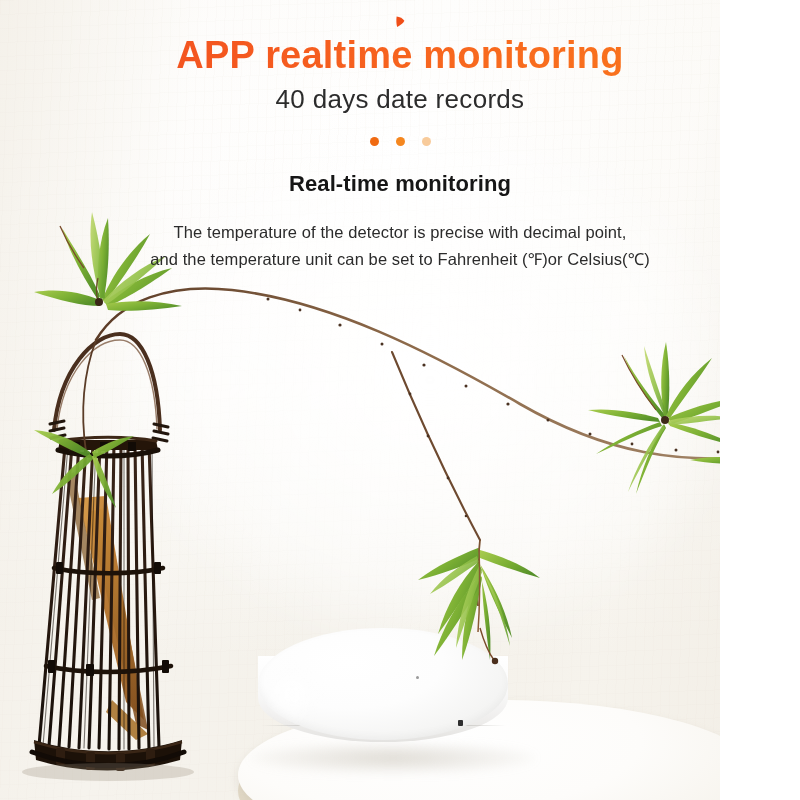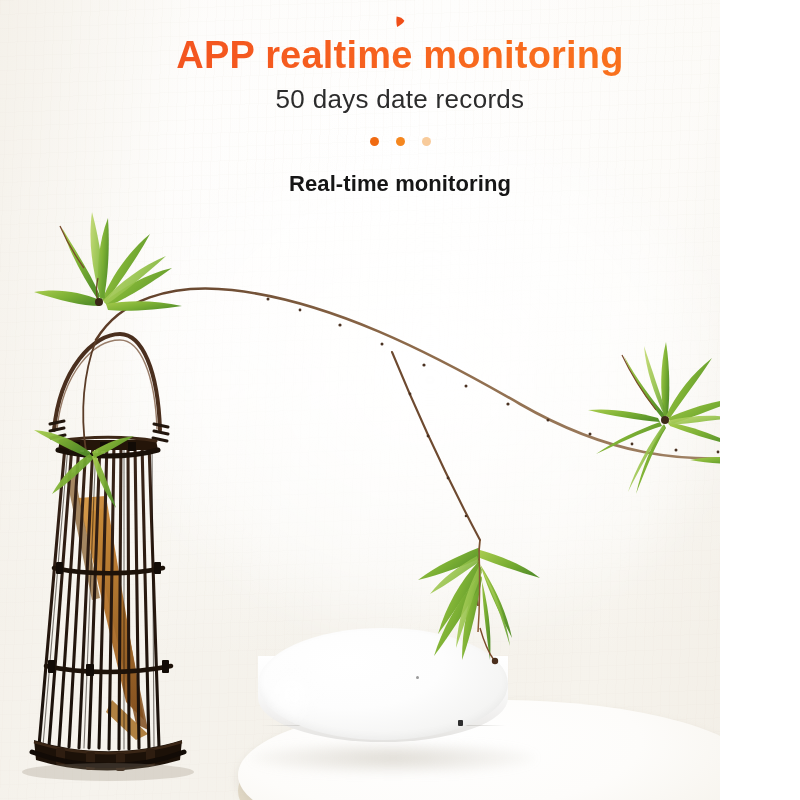--- a/index.html
+++ b/index.html
@@ -471,27 +471,31 @@
     </svg>
   </div>
 
   <div class="text-layer">
 
     <svg class="top-marker" viewBox="0 0 16 16" xmlns="http://www.w3.org/2000/svg">
       <path d="M4.6 2.4 C 4.2 6.0, 4.2 10.2, 5.2 13.0 C 8.6 11.4, 11.4 9.0, 12.4 6.8 C 11.0 4.4, 7.6 2.6, 4.6 2.4 Z" fill="#f04e18"></path>
     </svg>
 
     <h1 class="headline">APP realtime monitoring</h1>
-    <div class="subline">50 days date records</div>
+    <div class="subline">40 days date records</div>
 
     <div class="dots">
       <span class="dot" style="background:#f06a12"></span>
       <span class="dot" style="background:#f5871f"></span>
       <span class="dot" style="background:#f8cb9b"></span>
     </div>
 
     <h2 class="section-title">
       <span class="tl">Real-time monitoring</span>
     </h2>
 
+    <p class="body-copy">
+      <span class="tl">The temperature of the detector is precise with decimal point,</span>
+      <span class="tl">and the temperature unit can be set to Fahrenheit (℉)or Celsius(℃)</span>
+    </p>
   </div>
 
 </div>
 
 </body></html>

